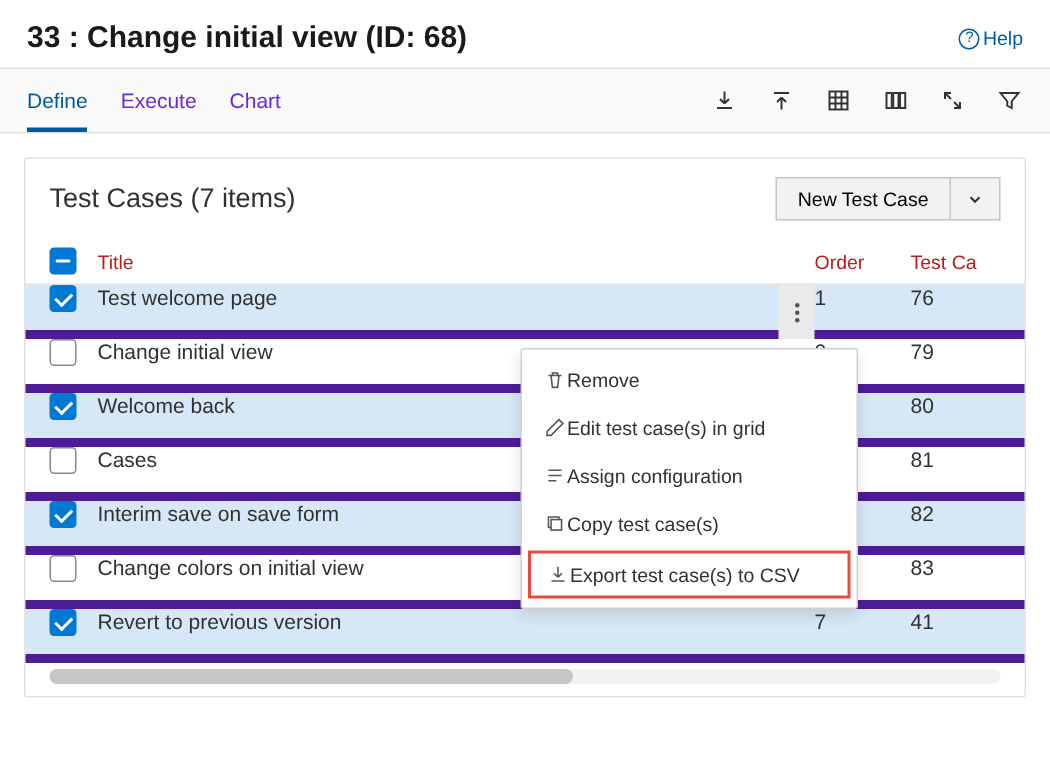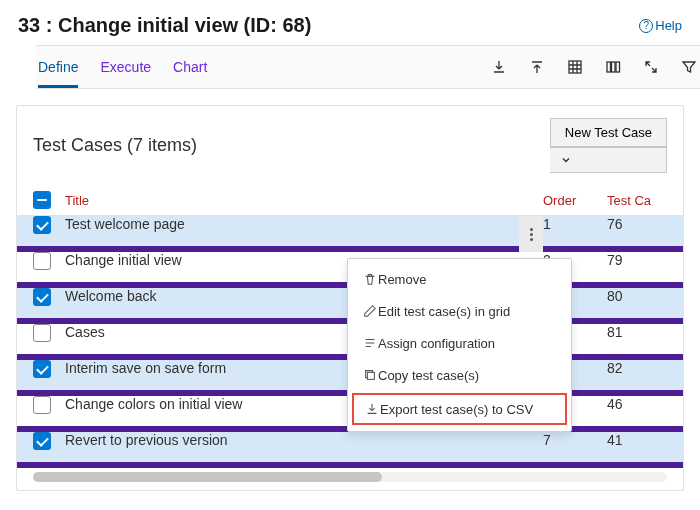--- a/index.html
+++ b/index.html
@@ -33,31 +33,31 @@
     align-items: center;
     gap: 2px;
   }
   .help-link .q {
     display:inline-flex;width:14px;height:14px;border:1px solid #005a9e;border-radius:50%;
     align-items:center;justify-content:center;font-size:10px;line-height:1;
   }
   .tabbar {
     display:flex;justify-content:space-between;align-items:center;
     border-top:1px solid #e1e1e1;border-bottom:1px solid #e1e1e1;
-    padding:0 2px;height:44px;background:#fafafa;margin-left:36px;
+    padding:0 18px;height:44px;background:#fafafa;
   }
   .tabs{display:flex;gap:22px;height:100%;}
   .tab{display:flex;align-items:center;height:100%;font-size:14px;color:#6d28d9;cursor:pointer;border-bottom:3px solid transparent;padding-top:3px;}
   .tab.active{color:#005a9e;border-bottom-color:#005a9e;font-weight:400;}
   .toolbar-icons{display:flex;gap:20px;align-items:center;}
   .toolbar-icons .ticon{width:18px;height:18px;display:flex;align-items:center;justify-content:center;cursor:pointer;color:#333;}
   .panel{margin:16px;border:1px solid #e1e1e1;border-radius:2px;}
   .panel-head{display:flex;justify-content:space-between;align-items:center;padding:12px 16px;}
   .panel-title{font-size:18px;font-weight:400;}
-  .new-item{display:flex;flex-direction:column;}
+  .new-item{display:flex;}
   .new-btn{background:#f3f2f1;border:1px solid #c8c6c4;padding:6px 14px;font-size:13px;cursor:pointer;}
   .new-dd{background:#f3f2f1;border:1px solid #c8c6c4;border-left:none;padding:6px 10px;cursor:pointer;display:flex;align-items:center;}
   .col-head{display:flex;align-items:center;padding:6px 16px;font-size:13px;color:#b91c1c;border-bottom:1px solid #e1e1e1;}
   .checkbox{width:18px;height:18px;border-radius:3px;margin-right:14px;flex-shrink:0;display:flex;align-items:center;justify-content:center;}
   .checkbox.indeterminate{background:#0078d4;}
   .checkbox.indeterminate::after{content:"";width:10px;height:2.5px;background:#fff;border-radius:1px;}
   .checkbox.checked{background:#0078d4;}
   .checkbox.checked::after{content:"";width:5px;height:9px;border:solid #fff;border-width:0 2px 2px 0;transform:rotate(45deg);margin-top:-2px;}
   .checkbox.unchecked{border:1.5px solid #8a8886;}
   .title-col{flex:1;}
@@ -194,21 +194,21 @@
       <div class="row selected">
         <div class="checkbox checked"></div>
         <div class="title-col">Interim save on save form</div>
         <div class="order-col">5</div>
         <div class="tc-col">82</div>
       </div>
       <div class="row">
         <div class="checkbox unchecked"></div>
         <div class="title-col">Change colors on initial view</div>
         <div class="order-col">6</div>
-        <div class="tc-col">46</div>
+        <div class="tc-col">83</div>
       </div>
       <div class="row selected">
         <div class="checkbox checked"></div>
         <div class="title-col">Revert to previous version</div>
         <div class="order-col">7</div>
         <div class="tc-col">41</div>
       </div>
       <div class="context-menu">
         <div class="menu-item">
           <span class="micon">

